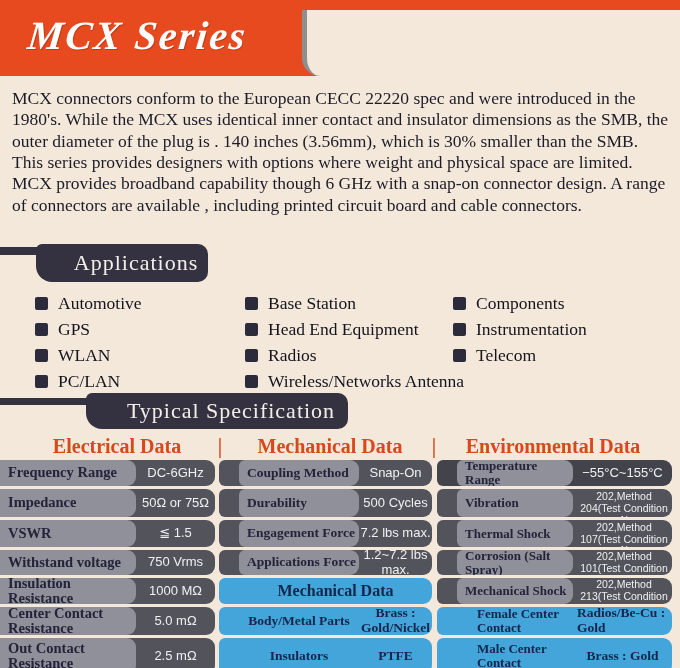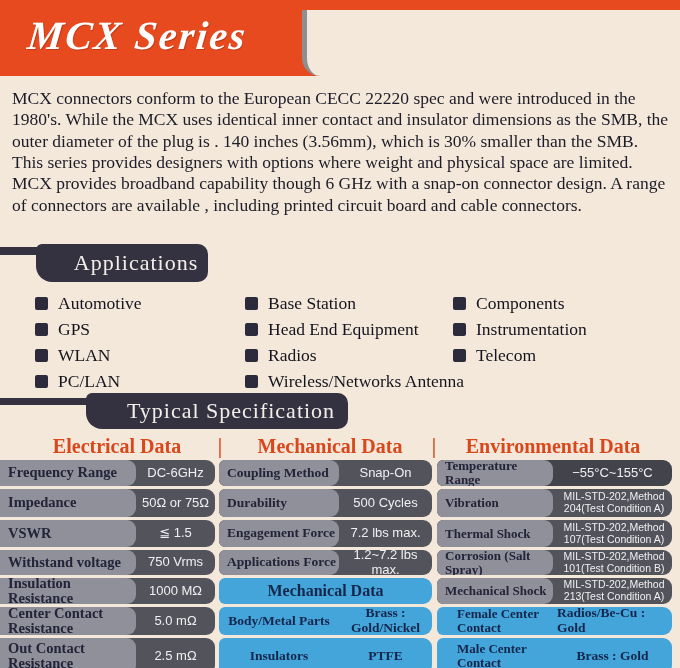--- a/index.html
+++ b/index.html
@@ -46,21 +46,21 @@
   .ch-bar2 { left:426px; width:16px; }
   .ch-env  { left:440px; width:226px; }
 
   
   .tgroup { position:absolute; top:460px; }
   .g1 { left:0;     width:215px; }
   .g2 { left:219px; width:213px; }
   .g3 { left:437px; width:235px; }
   .trow { display:flex; align-items:stretch; margin-bottom:3px; background:#52535b;
           border-radius:0 9px 9px 0; overflow:hidden; }
-  .g2 .trow, .g3 .trow { border-radius:6px 9px 9px 6px; }
+  .g2 .trow, .g3 .trow { border-radius:6px 9px 9px 6px;padding-left:20px; }
   .r1{height:26px;} .r2{height:28px;} .r3{height:27px;} .r4{height:25px;}
   .r5{height:26px;} .r6{height:28px;} .r7{height:36px;}
   .tlabel { background:#8f9099; border-radius:0 9px 9px 0; display:flex; align-items:center;
             padding-left:8px; color:#23233a; font-weight:bold; line-height:1.05; flex:none; }
   .g1 .tlabel { width:136px; font-size:14.5px; }
   .g2 .tlabel { width:120px; font-size:13.5px; }
   .g3 .tlabel { width:116px; font-size:13px; }
   .g2 .tlabel, .g3 .tlabel { border-radius:6px 9px 9px 6px; }
   .tval { flex:1; display:flex; align-items:center; justify-content:center; color:#f0f0f2;
           font-family:"Liberation Sans", sans-serif; font-size:13px; text-align:center; line-height:1.1; }

